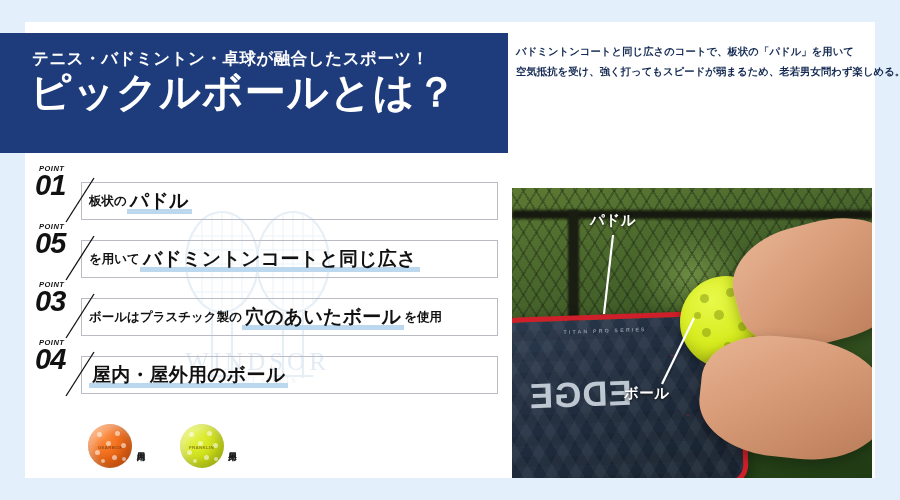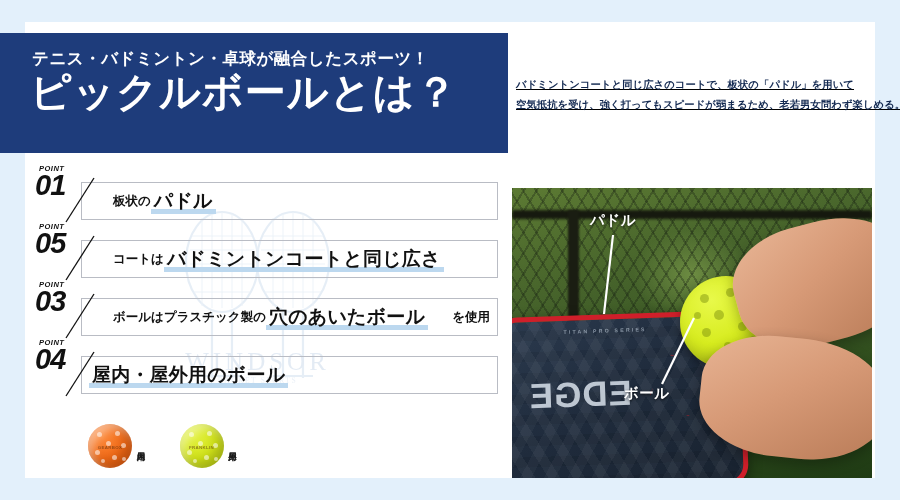--- a/index.html
+++ b/index.html
@@ -28,23 +28,22 @@
     letter-spacing:0.5px; white-space:nowrap;
   }
   .header-title {
     position:absolute; left:30px; top:38px;
     color:#ffffff; font-size:41px; font-weight:bold;
     letter-spacing:1px; white-space:nowrap; line-height:1.05;
   }
 
   
   .desc {
-    position:absolute; left:516px; top:75px; width:370px;
+    position:absolute; left:516px; top:42px; width:370px;
     z-index:5;
-    text-decoration:underline;
   }
   .desc-line {
     color:#142a52; font-size:10.3px; font-weight:bold;
     line-height:1.92; white-space:nowrap; letter-spacing:0.1px;
   }
 
   
   .watermark {
     position:absolute; left:150px; top:200px; width:215px; height:200px;
     opacity:0.5; pointer-events:none; z-index:1;
@@ -86,21 +85,21 @@
     position:absolute; left:64px; top:14px; right:6px; height:38px;
     display:flex; align-items:center; white-space:nowrap;
     font-size:13.5px; font-weight:bold; color:#111; letter-spacing:0px;
     z-index:6;
   }
   .hl {
     background:linear-gradient(to top, #bcd8ef 0, #bcd8ef 5px, transparent 5px);
     padding:0 3px;
   }
   .big { font-size:19px; letter-spacing:0.2px; }
-  .sm  { font-size:12.5px;margin-left:24px; }
+  .sm  { font-size:12.5px; }
 
   
   .legend { position:absolute; left:88px; top:424px; display:flex; gap:34px; z-index:3; }
   .legend-item { display:flex; align-items:center; gap:4px; }
   .ball {
     width:44px; height:44px; border-radius:50%; position:relative;
     box-shadow:inset -6px -6px 12px rgba(0,0,0,0.18), inset 5px 5px 9px rgba(255,255,255,0.45);
   }
   .ball.indoor  { background:radial-gradient(circle at 33% 28%, #fb8a3c 0%, #f26a16 52%, #d9540a 100%); }
   .ball.outdoor { background:radial-gradient(circle at 33% 28%, #e2f03f 0%, #d3e519 52%, #b8c913 100%); }
@@ -275,21 +274,21 @@
       <div class="point-row">
         <div class="point-num-wrap">
           <div class="point-kicker">POINT</div>
           <div class="point-num">05</div>
         </div>
         <div class="slash"><svg width="34" height="52">
             <line x1="31" y1="4" x2="3" y2="48" stroke="#111" stroke-width="1.3"></line>
           </svg></div>
         <div class="point-box"></div>
         <div class="point-text">
-          <span class="sm ">コートは</span>
+          <span class="sm ">を用いて</span>
           <span class="big hl">バドミントンコートと同じ広さ</span>
         </div>
       </div>
       <div class="point-row">
         <div class="point-num-wrap">
           <div class="point-kicker">POINT</div>
           <div class="point-num">03</div>
         </div>
         <div class="slash"><svg width="34" height="52">
             <line x1="31" y1="4" x2="3" y2="48" stroke="#111" stroke-width="1.3"></line>

